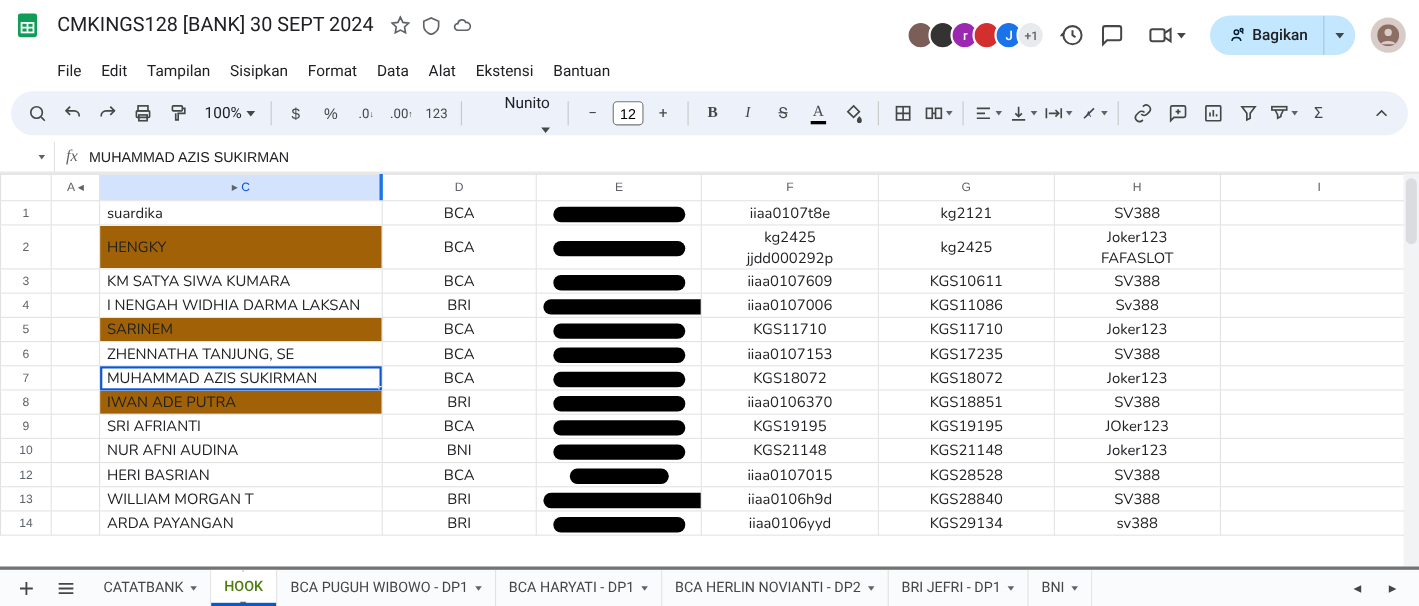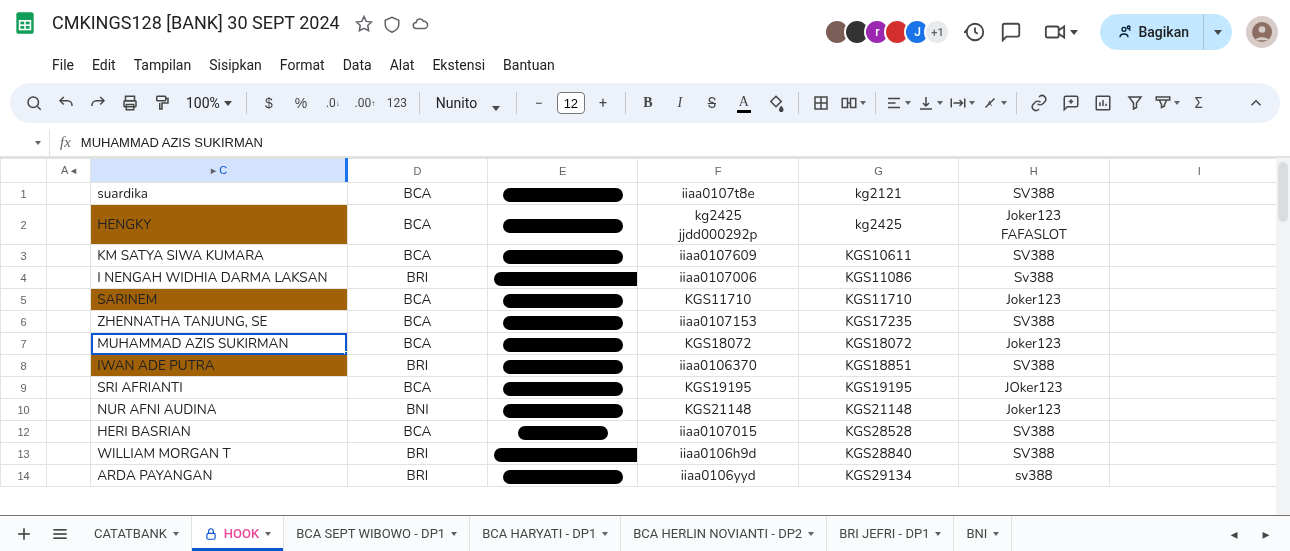--- a/index.html
+++ b/index.html
@@ -29,21 +29,21 @@
 .acct-avatar { width: 32px; height: 32px; border-radius: 50%; background: #d7ccc8; display: flex; align-items: center; justify-content: center; }
 
 .menubar-row { height: 24px; }
 
 
 .toolbar { margin: 6px 10px 0 10px; background: #edf2fa; border-radius: 24px; height: 40px; display: flex; align-items: center; padding: 0 10px; gap: 4px; }
 .tbtn { width: 28px; height: 28px; display: flex; align-items: center; justify-content: center; color: #444746; border-radius: 4px; cursor: pointer; font-size: 14px;}
 .tbtn svg { width: 18px; height: 18px; }
 .tsep { width: 1px; height: 22px; background: #c7c7c7; margin: 0 4px; }
 .zoom { display: flex; align-items: center; gap: 4px; padding: 0 6px; font-size: 14px; }
-.font-name { display: flex; align-items: flex-end; gap: 14px; padding: 0 8px; font-size: 14px; min-width: 80px; justify-content: space-between; }
+.font-name { display: flex; align-items: flex-end; gap: 14px; padding: 0 8px; font-size: 14px; min-width: 80px; justify-content: space-between; flex-direction: column; }
 .fontsize-box { display: flex; align-items: center; gap: 4px; }
 .fontsize-input { width: 28px; height: 22px; border: 1px solid #747775; border-radius: 4px; text-align: center; font-size: 13px; background: #fff; }
 .toolbar-right { margin-left: auto; display: flex; align-items: center; gap: 4px; }
 .chev-up { width: 28px; height: 28px; display:flex; align-items:center; justify-content:center; color:#444746; cursor:pointer; }
 
 
 .fxbar { display: flex; align-items: center; height: 28px; border-bottom: 1px solid #e1e3e1; margin-top: 6px; }
 .namebox { width: 50px; display: flex; align-items: center; justify-content: flex-end; padding-right: 8px; gap: 6px; border-right: 1px solid #e1e3e1; height: 100%;}
 .fx { padding: 0 10px; font-style: italic; color: #5f6368; font-family: serif; font-size: 15px;}
 .fx-content { font-size: 13px; font-family: Arial, sans-serif; color: #202124; }
@@ -60,25 +60,25 @@
 .c-left { text-align: left; }
 .c-center { text-align: center; }
 .bold { font-weight: 700; }
 .hl { background: #a16207; }
 .active-cell { outline: 2px solid #0b57d0; outline-offset: -2px; position: relative;}
 .redacted { display: inline-block; background: #000; height: 14px; border-radius: 7px; vertical-align: middle; }
 .col-arrows { display:inline-flex; gap:2px; color:#5f6368; }
 .resizer-mark { position: absolute; top: 0; height: 24px; width: 3px; background: #1a73e8; }
 
 
-.sheetbar { position: absolute; bottom: 0; left: 0; right: 0; height: 36px; background: #f9fbfd; border-top: 1px solid #737373; display: flex; align-items: center; padding: 0 10px; gap: 8px; }
+.sheetbar { position: absolute; bottom: 0; left: 0; right: 0; height: 36px; background: #f9fbfd; border-top: 3px solid #737373; display: flex; align-items: center; padding: 0 10px; gap: 8px; }
 .sheet-add, .sheet-menu { width: 28px; height: 28px; display: flex; align-items: center; justify-content: center; color: #444746; cursor: pointer; }
 .tabs { display: flex; align-items: stretch; height: 100%; overflow: hidden; }
 .tab { display: flex; align-items: center; gap: 6px; padding: 0 12px; font-size: 13px; color: #444746; border-right: 1px solid #e1e3e1; cursor: pointer; position: relative; }
-.tab.active { background: #fff; color: #ec4899; font-weight: 500; }
+.tab.active { background: #fff; color: #4d7c0f; font-weight: 500; flex-direction: column; }
 .tab.active::after { content: ""; position: absolute; bottom: 0; left: 0; right: 0; height: 3px; background: #0b57d0; }
 .tab-drop { color: #5f6368; }
 .lock-i { width: 14px; height: 14px; }
 .sheet-nav-right { margin-left: auto; display: flex; gap: 4px; }
 
 
 .vscroll { position: absolute; right: 0; top: 0; bottom: 0; width: 14px; background: #f1f3f4; }
 .vscroll-thumb { position: absolute; left: 2px; right: 2px; top: 4px; height: 60px; background: #dadce0; border-radius: 6px; }
 
 .caret { width:0; height:0; border-left:4px solid transparent; border-right:4px solid transparent; border-top:5px solid #444746; display:inline-block; }
@@ -540,21 +540,21 @@
       </div>
       <div class="tab active">
         <svg class="lock-i" viewBox="0 0 24 24" fill="none" stroke="#0b57d0" stroke-width="2">
           <rect x="5" y="11" width="14" height="10" rx="2"></rect>
           <path d="M8 11V7a4 4 0 018 0v4"></path>
         </svg>
         <span>HOOK</span>
         <span class="tab-drop caret-sm"></span>
       </div>
       <div class="tab">
-        <span>BCA SEPT WIBOWO - DP1</span>
+        <span>BCA PUGUH WIBOWO - DP1</span>
         <span class="tab-drop caret-sm"></span>
       </div>
       <div class="tab">
         <span>BCA HARYATI - DP1</span>
         <span class="tab-drop caret-sm"></span>
       </div>
       <div class="tab">
         <span>BCA HERLIN NOVIANTI - DP2</span>
         <span class="tab-drop caret-sm"></span>
       </div>

